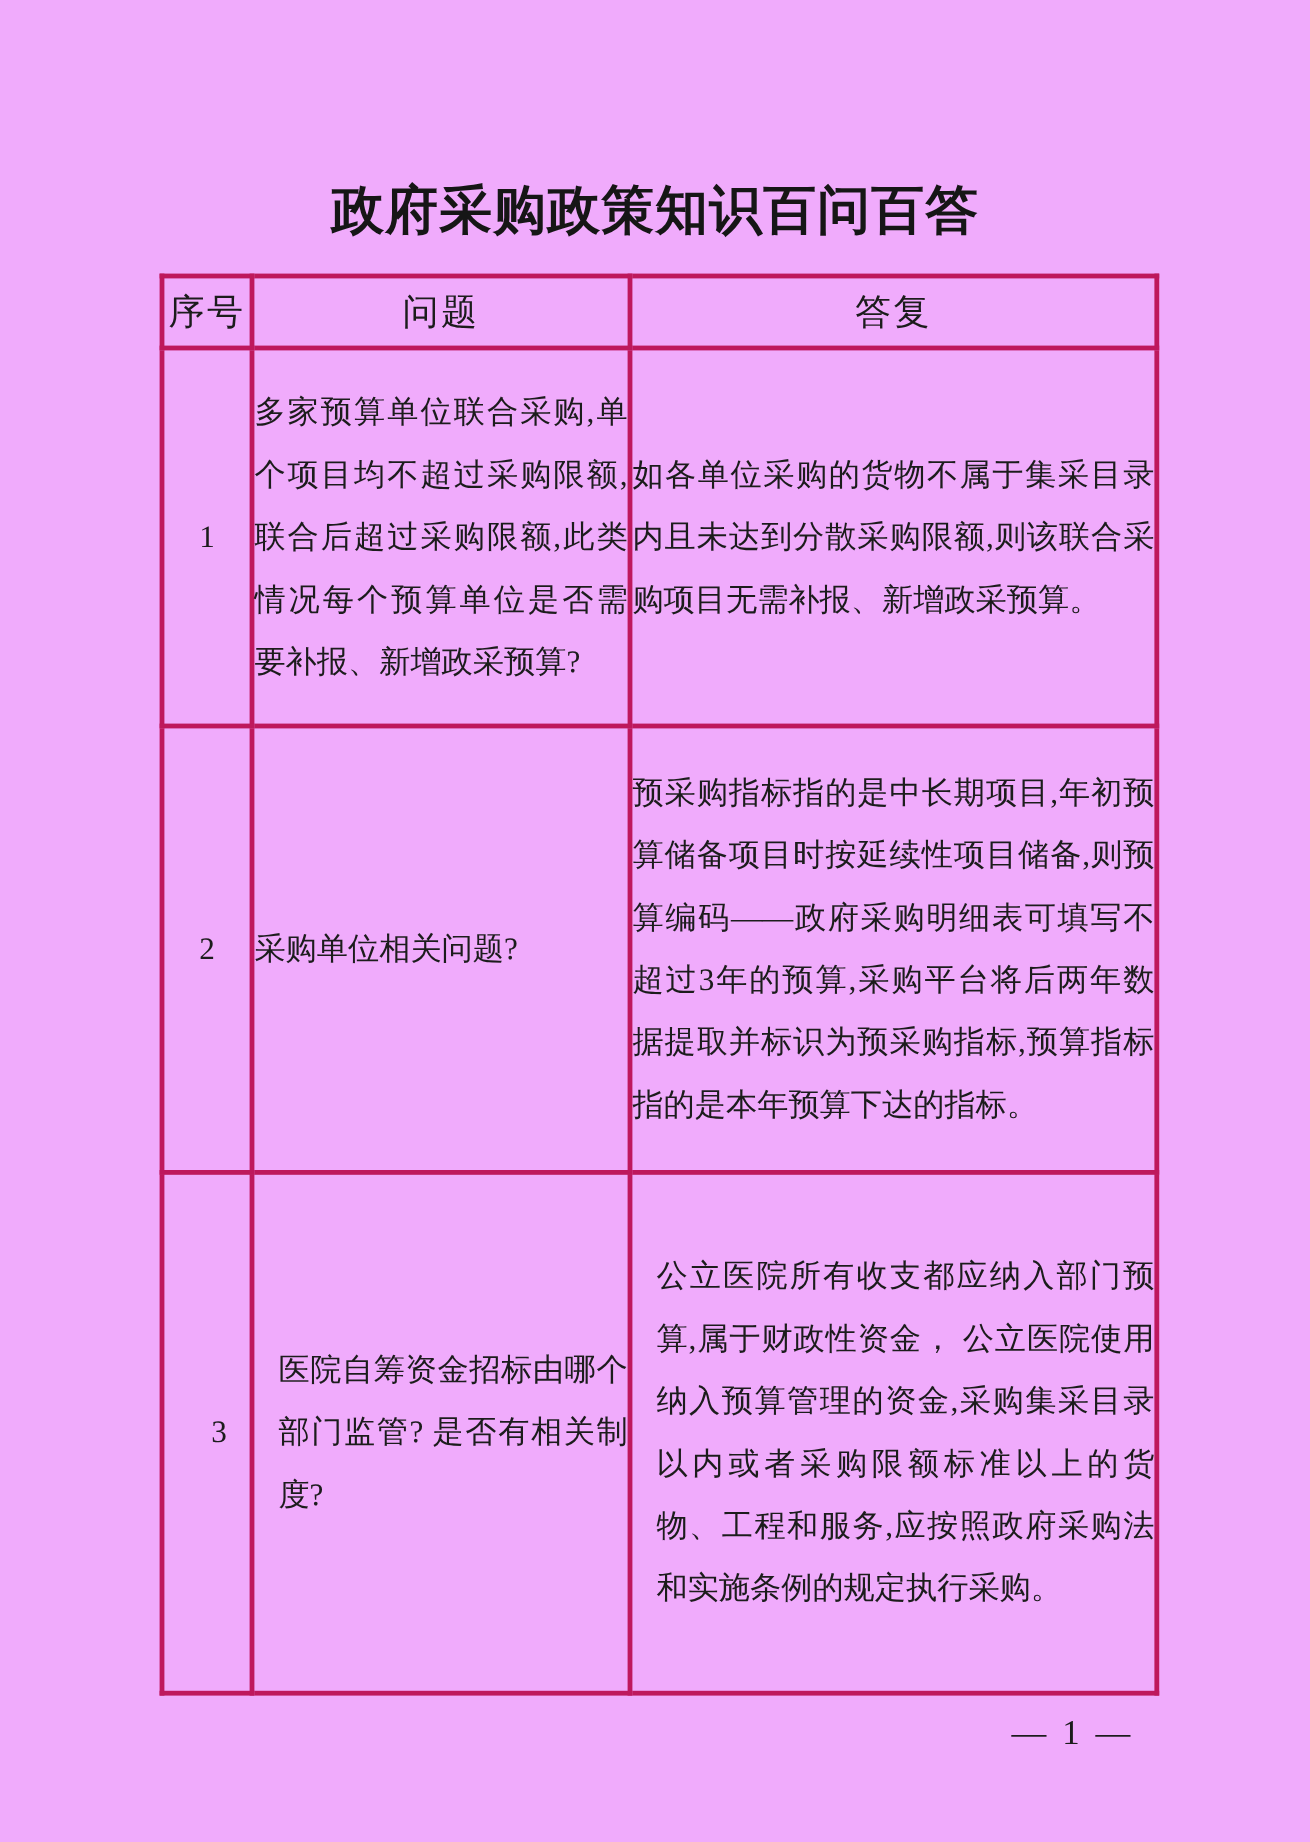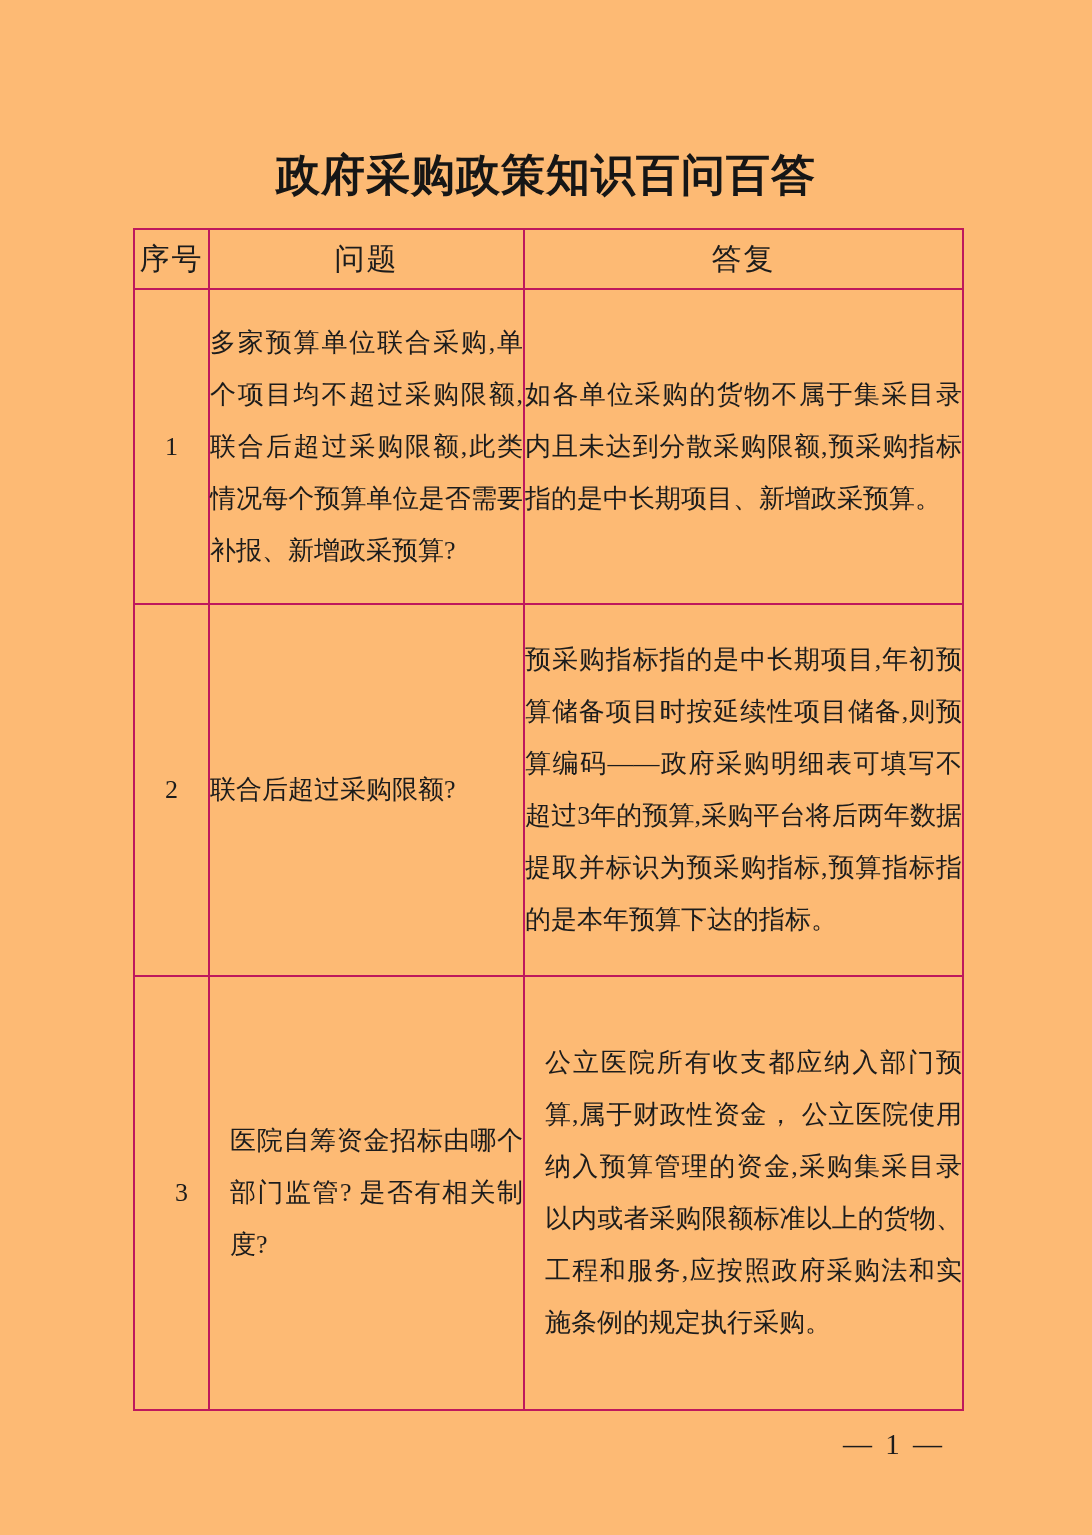--- a/index.html
+++ b/index.html
@@ -8,21 +8,21 @@
     background: #ffffff;
     color: #1c1c1c;
     font-family: "Liberation Serif", "DejaVu Serif", serif;
   }
   * { box-sizing: border-box; }
 
   .page {
     position: relative;
     width: 1092px;
     height: 1535px;
-    background: #fdba74;
+    background: #f0abfc;
     overflow: hidden;
   }
 
   .doc-title {
     position: absolute;
     top: 146px;
     left: 0;
     width: 1092px;
     margin: 0;
     text-align: center;
@@ -35,21 +35,21 @@
   table.qa-table {
     position: absolute;
     top: 228px;
     left: 133px;
     width: 829px;
     border-collapse: collapse;
     table-layout: fixed;
     border: 2px solid #474747;
   }
   .qa-table th, .qa-table td {
-    border: 2px solid #be185d;
+    border: 4px solid #be185d;
     font-weight: normal;
     padding: 0;
     vertical-align: middle;
   }
 
   .col-index    { width: 75px; }
   .col-question { width: 315px; }
   .col-answer   { width: 439px; }
 
   .header-row th {
@@ -115,26 +115,26 @@
         <th>序号</th>
         <th>问题</th>
         <th>答复</th>
       </tr>
     </thead>
     <tbody>
 
       <tr class="data-row row-q1">
         <td class="cell-index">1</td>
         <td class="cell-question">多家预算单位联合采购,单个项目均不超过采购限额,联合后超过采购限额,此类情况每个预算单位是否需要补报、新增政采预算?</td>
-        <td class="cell-answer">如各单位采购的货物不属于集采目录内且未达到分散采购限额,预采购指标指的是中长期项目、新增政采预算。</td>
+        <td class="cell-answer">如各单位采购的货物不属于集采目录内且未达到分散采购限额,则该联合采购项目无需补报、新增政采预算。</td>
       </tr>
 
       <tr class="data-row row-q2">
         <td class="cell-index">2</td>
-        <td class="cell-question">联合后超过采购限额?</td>
+        <td class="cell-question">采购单位相关问题?</td>
         <td class="cell-answer">预采购指标指的是中长期项目,年初预算储备项目时按延续性项目储备,则预算编码——政府采购明细表可填写不超过3年的预算,采购平台将后两年数据提取并标识为预采购指标,预算指标指的是本年预算下达的指标。</td>
       </tr>
 
       <tr class="data-row row-q3">
         <td class="cell-index">3</td>
         <td class="cell-question">医院自筹资金招标由哪个部门监管? 是否有相关制度?</td>
         <td class="cell-answer">公立医院所有收支都应纳入部门预算,属于财政性资金， 公立医院使用纳入预算管理的资金,采购集采目录以内或者采购限额标准以上的货物、工程和服务,应按照政府采购法和实施条例的规定执行采购。</td>
       </tr>
     </tbody>
   </table>

